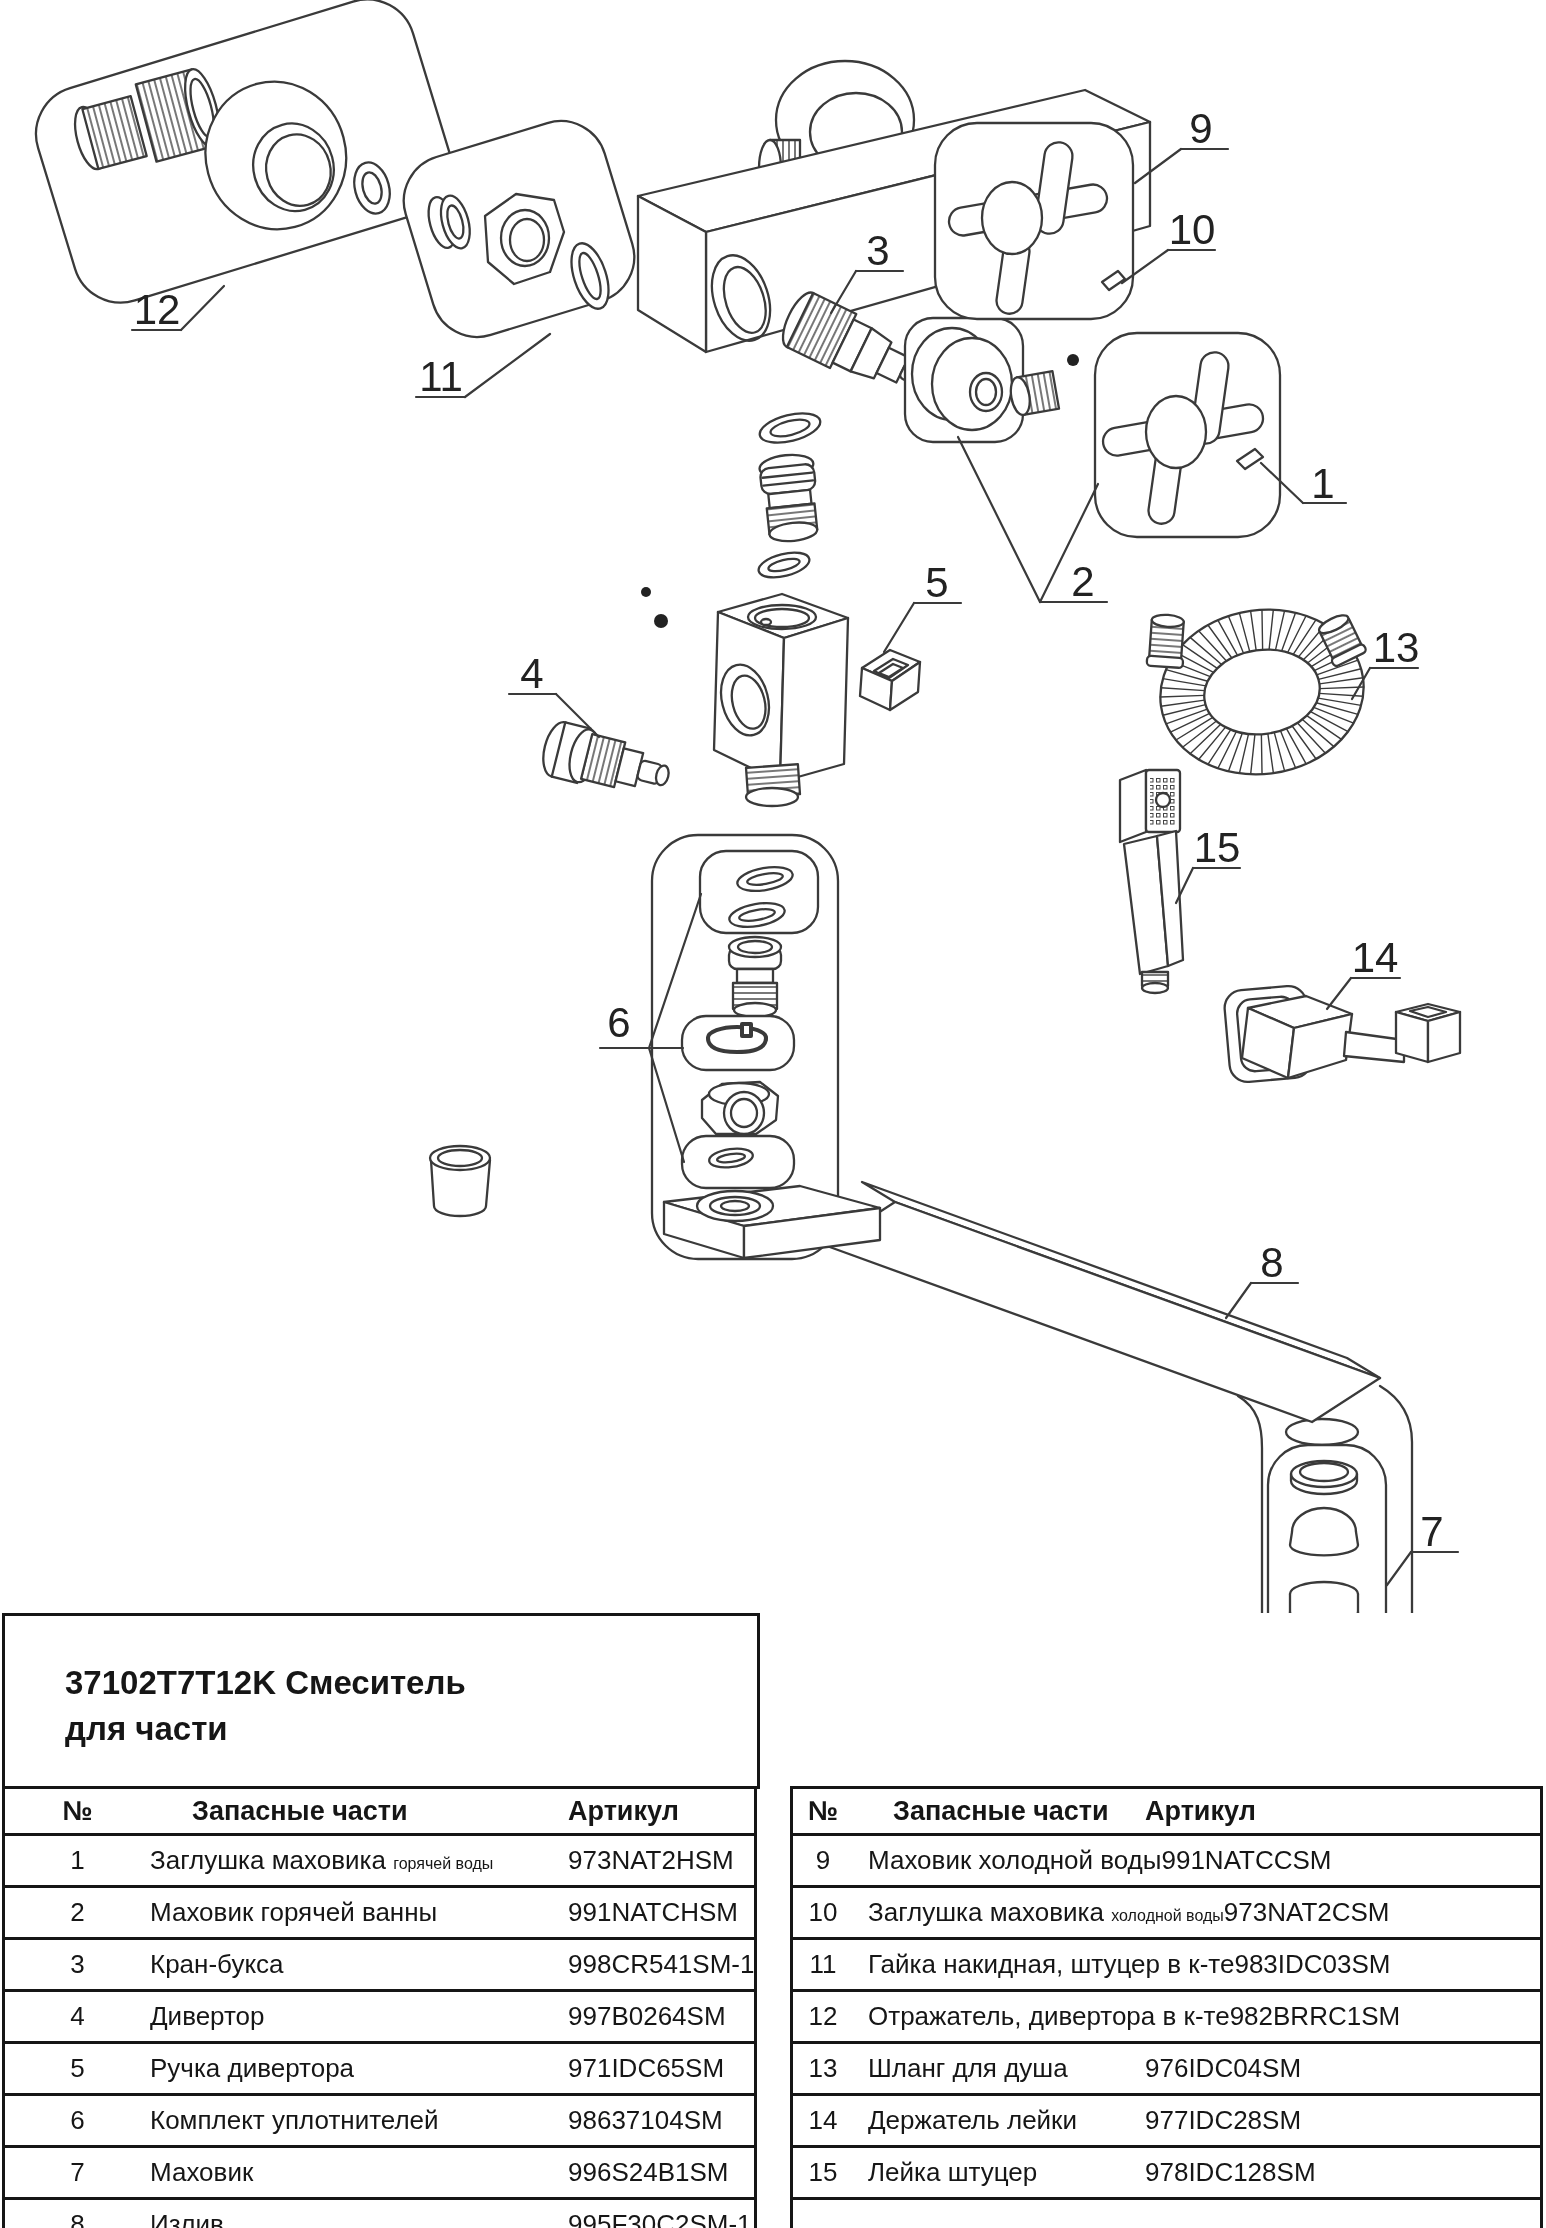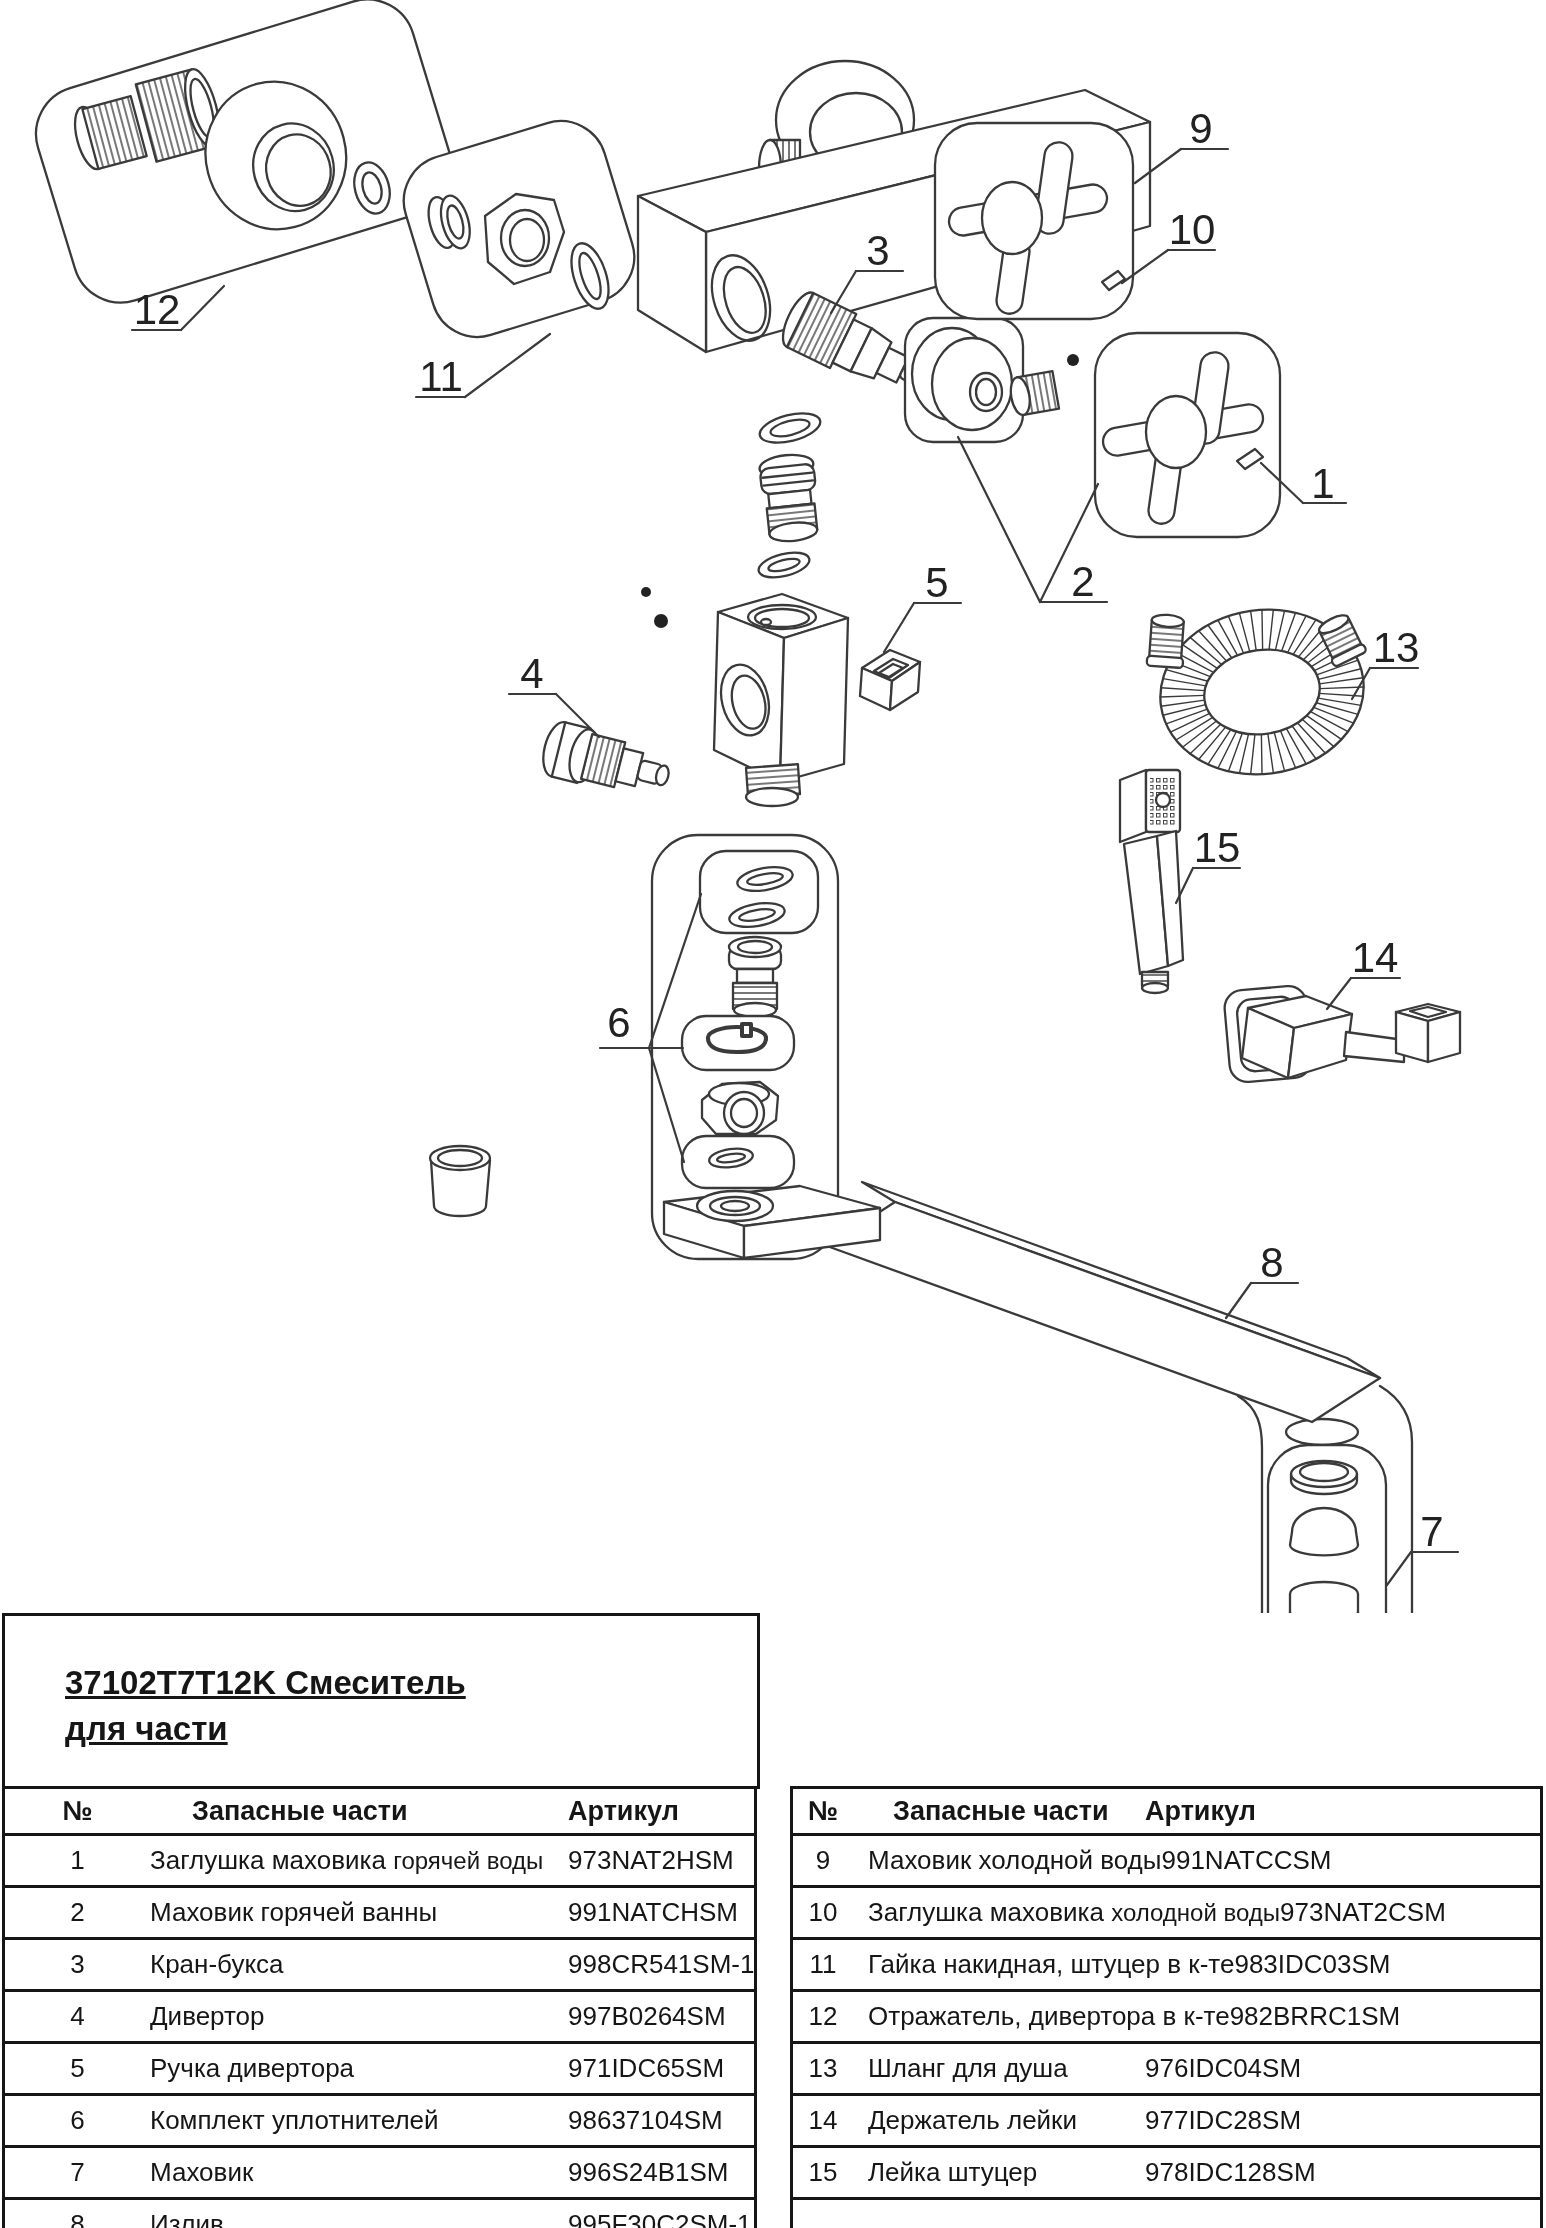--- a/index.html
+++ b/index.html
@@ -3,38 +3,38 @@
 <meta charset="utf-8">
 <style>
   html,body{margin:0;padding:0;background:#fff;}
   #page{position:relative;width:1546px;height:2228px;background:#fff;
         font-family:"Liberation Sans",sans-serif;color:#161616;overflow:hidden;}
   #diagram{position:absolute;left:0;top:0;}
   #diagram text{font-family:"Liberation Sans",sans-serif;font-size:42px;fill:#222;}
   
   .titlebox{position:absolute;left:2px;top:1613px;width:692px;height:126px;
             border:3px solid #161616;padding:44px 0 0 60px;
-            font-size:33px;font-weight:700;line-height:46px;background:#fff;text-decoration:underline;}
+            font-size:33px;font-weight:700;line-height:46px;background:#fff;}
   
   .tbl{position:absolute;top:1786px;border:3px solid #161616;background:#fff;}
   .tbl-left{left:2px;width:749px;}
   .tbl-right{left:790px;width:747px;}
   .trow{display:flex;align-items:center;height:49px;font-size:26px;}
   .trow.thead{height:44px;font-weight:700;font-size:27px;}
   .trow + .trow{border-top:3px solid #161616;}
   .cell{white-space:nowrap;overflow:visible;}
   .tbl-left .cell-num{width:145px;text-align:center;flex:0 0 auto;}
   .tbl-left .cell-name{flex:1 1 auto;}
   .tbl-left .cell-sku{width:186px;flex:0 0 auto;}
   .tbl-left .thead .cell-name{padding-left:42px;}
   .tbl-right .cell-num{width:60px;text-align:center;flex:0 0 auto;}
   .tbl-right .cell-name{flex:1 1 auto;padding-left:15px;}
   .tbl-right .cell-sku{width:395px;flex:0 0 auto;}
   .tbl-right .thead .cell-name{padding-left:40px;}
-  .sm{font-size:24px;}
+  .sm{font-size:16px;}
 </style>
 </head>
 <body>
 
 <div id="page">
 
 <svg id="diagram" width="1546" height="1613" viewBox="0 0 1546 1613">
   <defs>
     <pattern id="thr" width="6" height="6" patternUnits="userSpaceOnUse">
       <rect width="6" height="6" fill="#fff"></rect>

